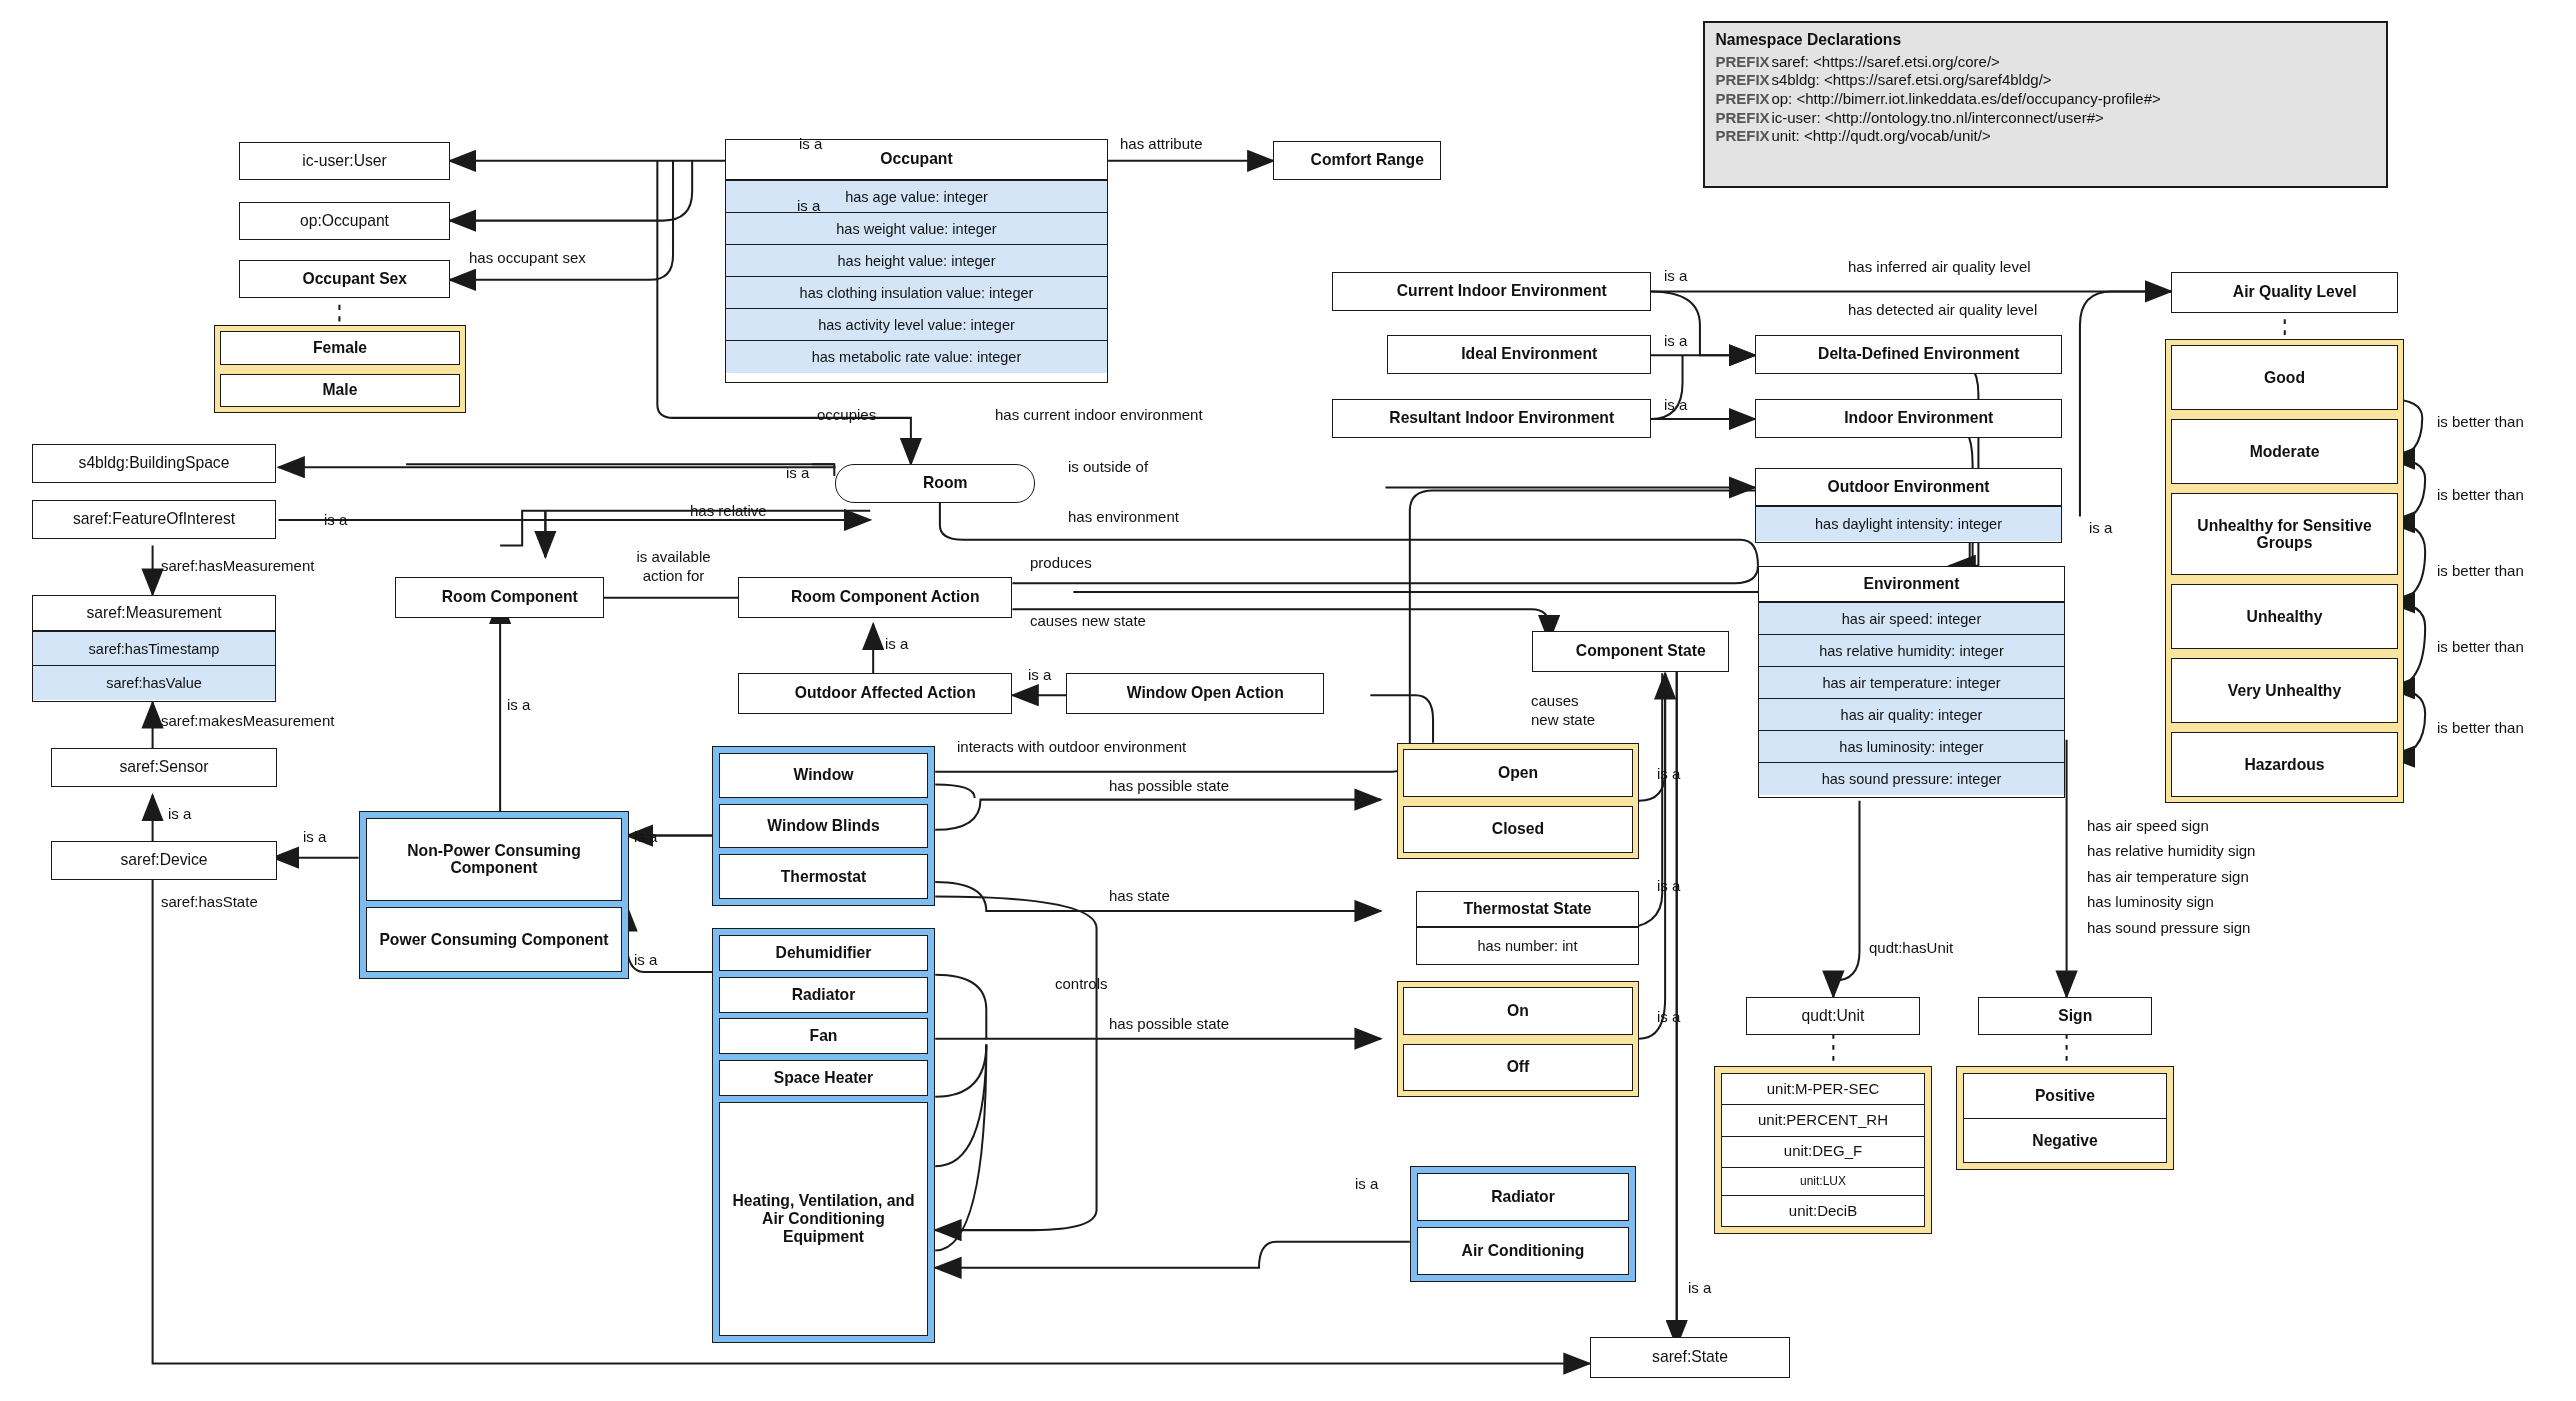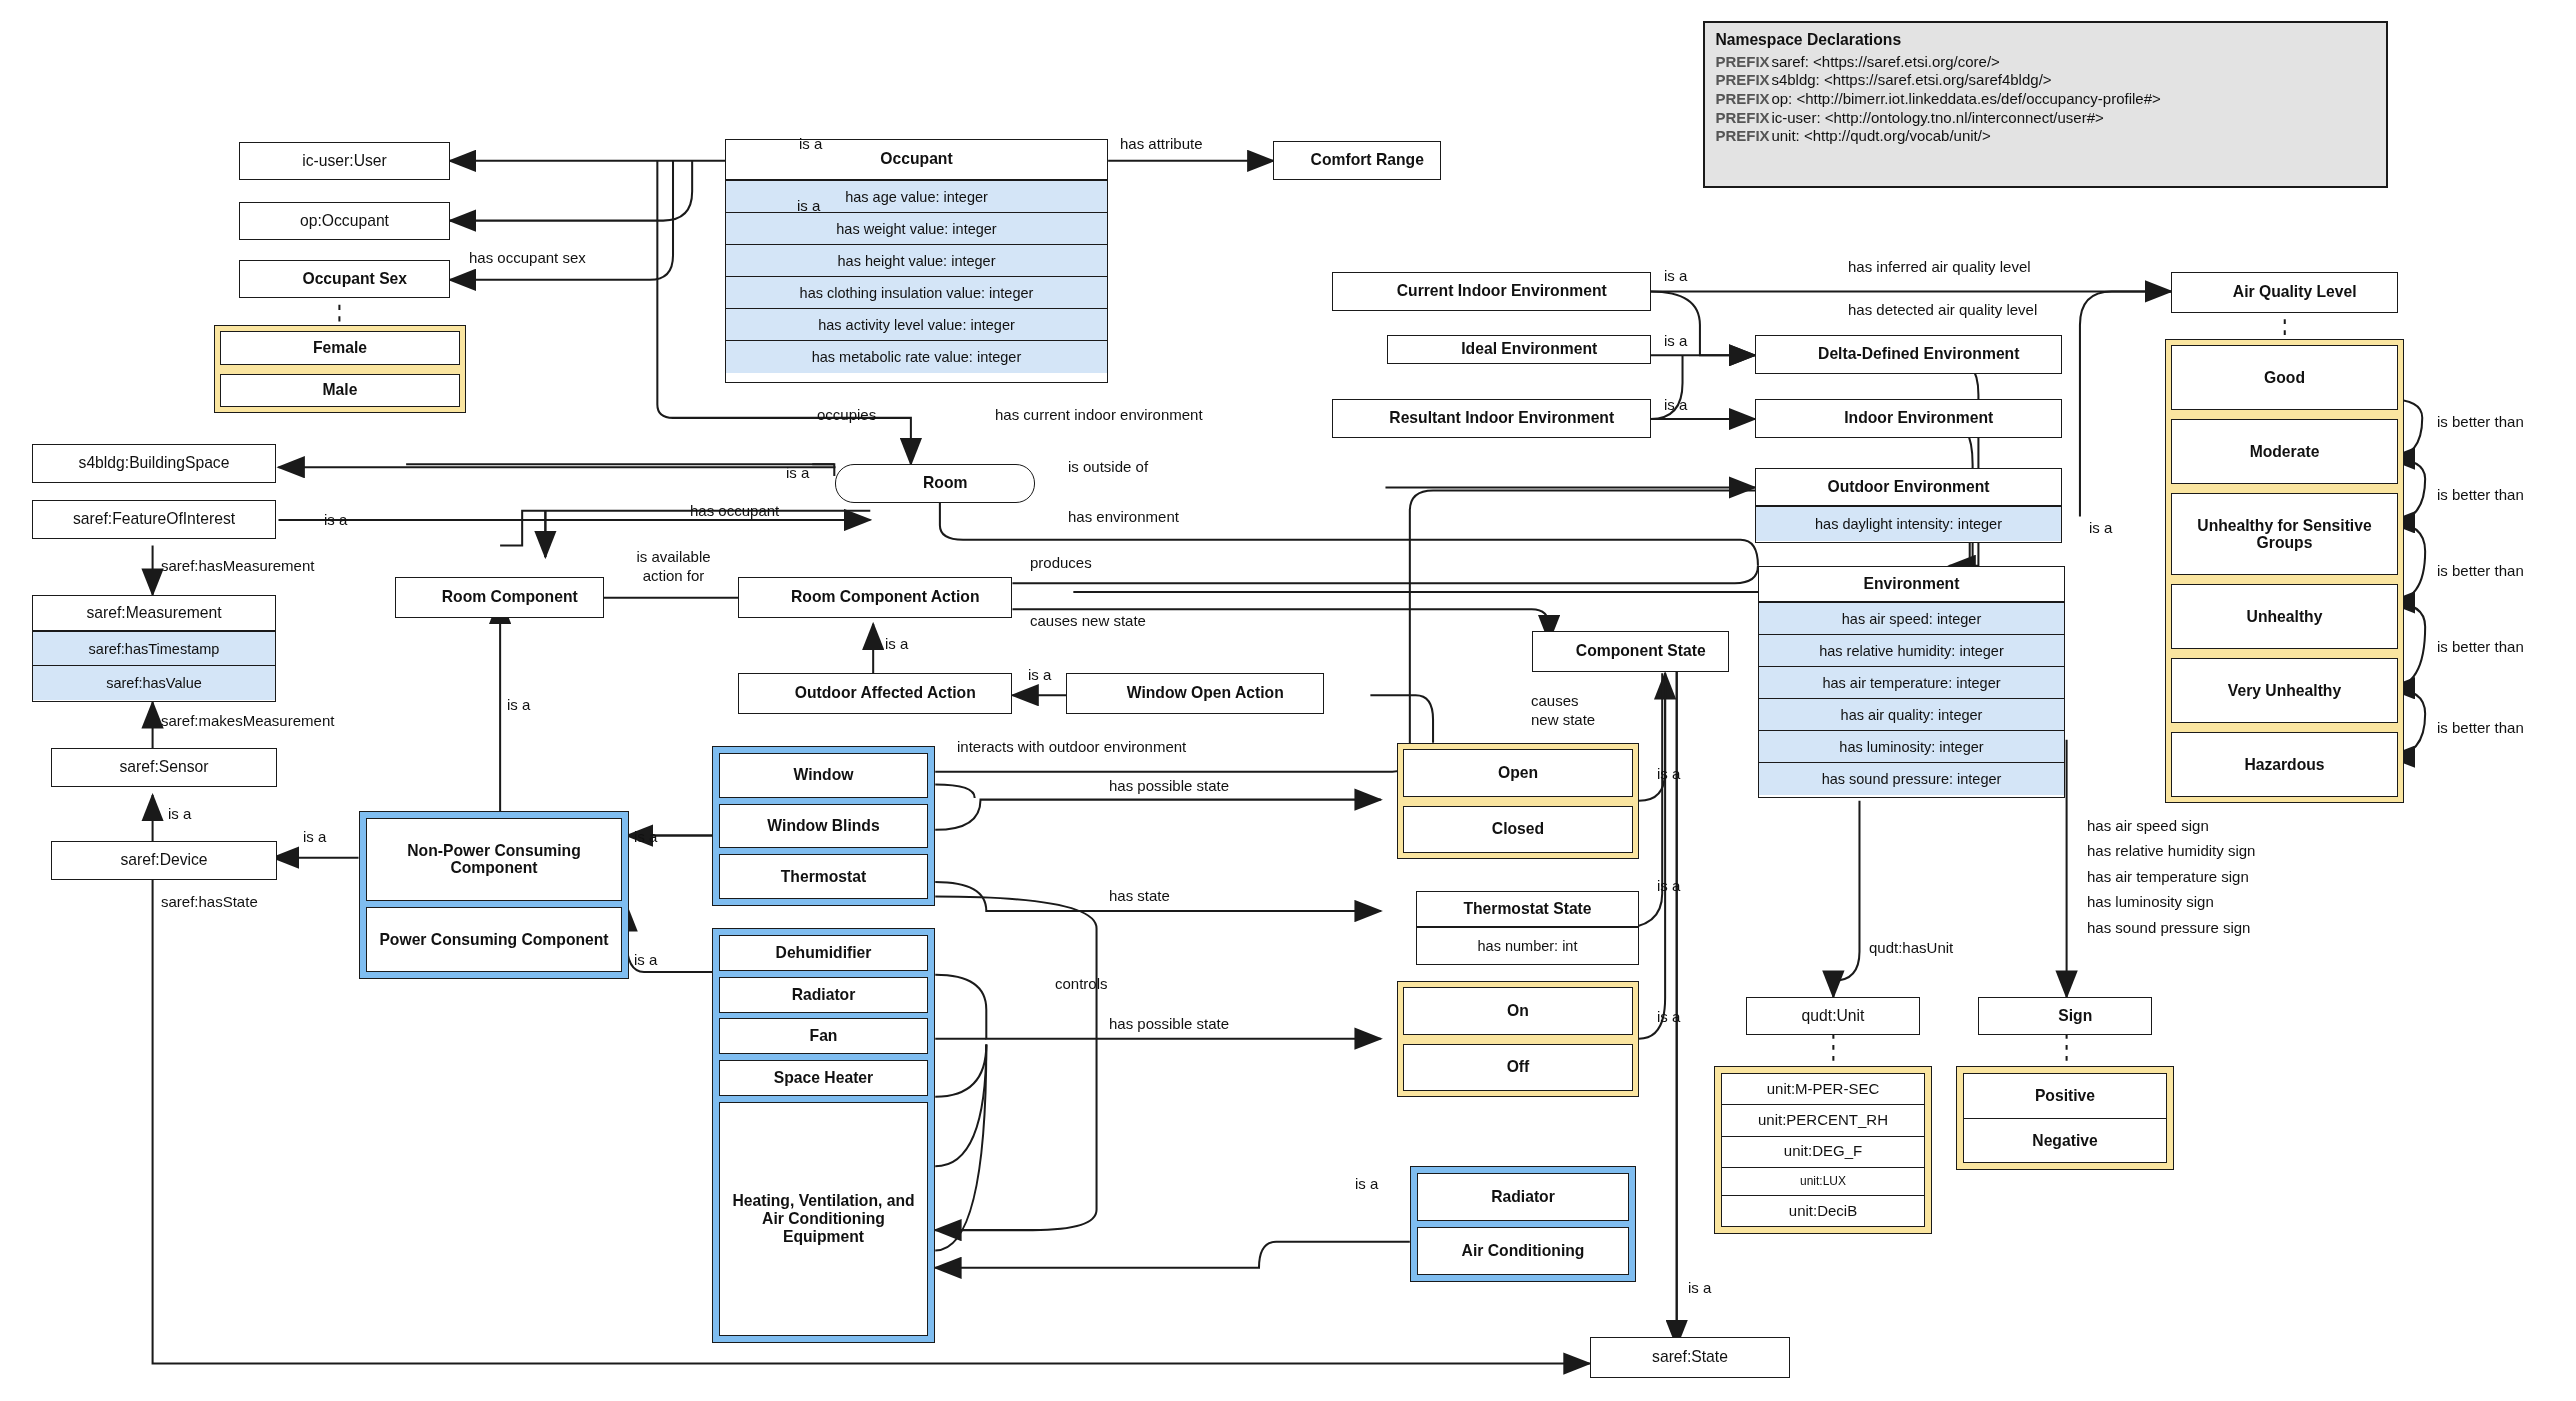--- a/index.html
+++ b/index.html
@@ -204,21 +204,21 @@
     <div class="attr" style="height:32px;">has weight value: integer</div>
     <div class="attr" style="height:32px;">has height value: integer</div>
     <div class="attr" style="height:32px;">has clothing insulation value: integer</div>
     <div class="attr" style="height:32px;">has activity level value: integer</div>
     <div class="attr" style="height:32px;">has metabolic rate value: integer</div>
   </div>
 
   <div class="node bold" style="left:1273px;top:141px;width:168px;height:39px;">Comfort Range</div>
 
   <div class="node bold" style="left:1332px;top:272px;width:319px;height:39px;">Current Indoor Environment</div>
-  <div class="node bold" style="left:1387px;top:335px;width:264px;height:29px;">Ideal Environment</div>
+  <div class="node bold" style="left:1387px;top:335px;width:264px;height:39px;">Ideal Environment</div>
   <div class="node bold" style="left:1332px;top:399px;width:319px;height:39px;">Resultant Indoor Environment</div>
 
   <div class="node bold" style="left:1755px;top:335px;width:307px;height:39px;">Delta-Defined Environment</div>
   <div class="node bold" style="left:1755px;top:399px;width:307px;height:39px;">Indoor Environment</div>
 
   <div class="cls" style="left:1755px;top:468px;width:307px;height:75px;">
     <div class="hdr" style="height:38px;">Outdoor Environment</div>
     <div class="attr" style="height:34px;">has daylight intensity: integer</div>
   </div>
 
@@ -331,21 +331,21 @@
   <div class="lbl" style="left:995px;top:406px;">has current indoor environment</div>
 
   <div class="lbl" style="left:1664px;top:267px;">is a</div>
   <div class="lbl" style="left:1664px;top:332px;">is a</div>
   <div class="lbl" style="left:1664px;top:396px;">is a</div>
   <div class="lbl" style="left:1848px;top:258px;">has inferred air quality level</div>
   <div class="lbl" style="left:1848px;top:301px;">has detected air quality level</div>
   <div class="lbl" style="left:2089px;top:519px;">is a</div>
 
   <div class="lbl" style="left:1068px;top:458px;">is outside of</div>
-  <div class="lbl" style="left:690px;top:502px;">has occupant</div>
+  <div class="lbl" style="left:690px;top:502px;">has relative</div>
   <div class="lbl" style="left:1068px;top:508px;">has environment</div>
   <div class="lbl" style="left:786px;top:464px;">is a</div>
   <div class="lbl" style="left:324px;top:511px;">is a</div>
 
   <div class="lbl multi" style="left:617px;top:548px;width:113px;text-align:center;line-height:1.25;"><span style="white-space:pre-line;">is available
 action for</span></div>
   <div class="lbl" style="left:1030px;top:554px;">produces</div>
   <div class="lbl" style="left:1030px;top:612px;">causes new state</div>
   <div class="lbl" style="left:885px;top:635px;">is a</div>
   <div class="lbl" style="left:1028px;top:666px;">is a</div>

